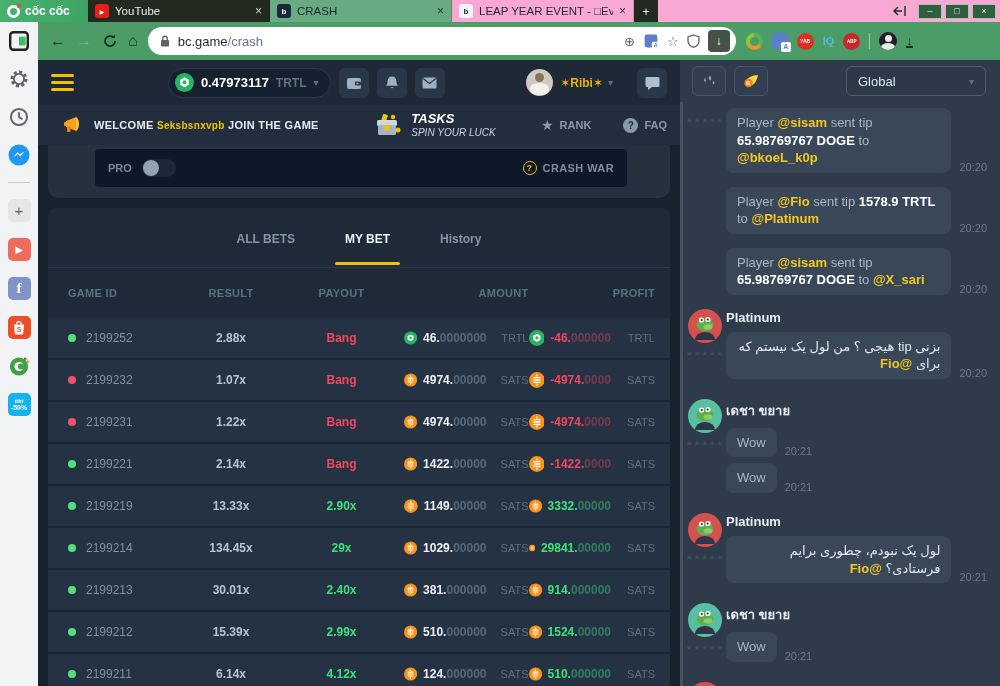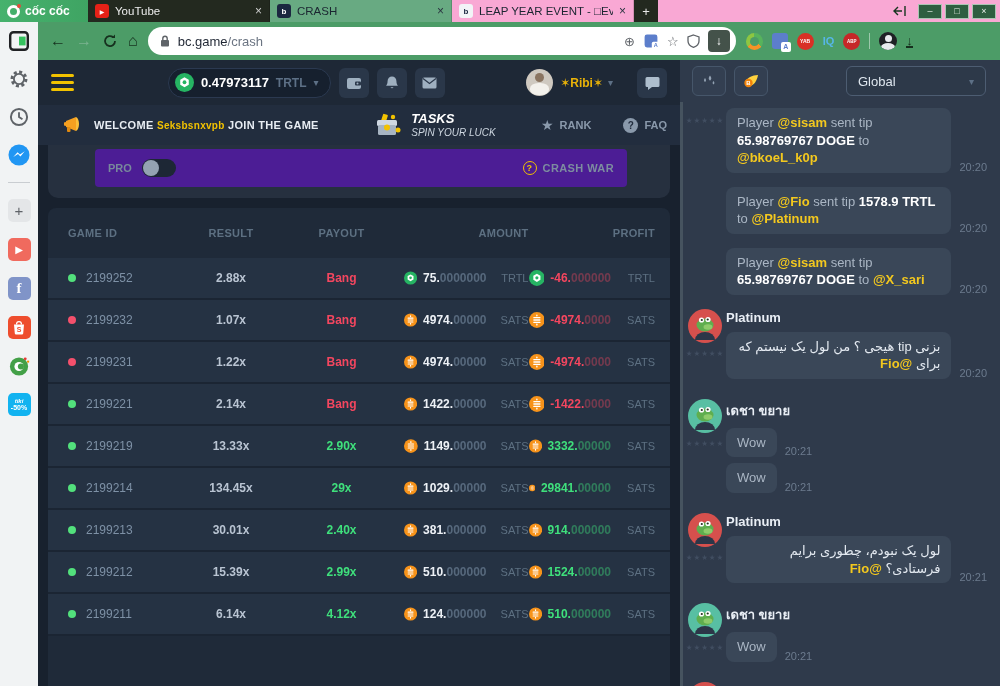--- a/index.html
+++ b/index.html
@@ -80,21 +80,21 @@
   .wel .yu { color:#f2c200; font-size:10px; }
   .tasks { display:flex; gap:8px; }
   .tasks .tt { color:#fff; font-weight:bold; font-style:italic; font-size:13px; line-height:1.15; }
   .tasks .ts { color:#cdd6e0; font-style:italic; font-size:10px; line-height:1.15; }
   .rank { display:flex; align-items:center; gap:6px; color:#8a99ab; font-size:11px; font-weight:bold; cursor:pointer; }
   .rank .st { font-size:14px; }
   .faq { display:flex; align-items:center; gap:6px; color:#8a99ab; font-size:11px; font-weight:bold; margin-left:32px; cursor:pointer; }
   .qc { width:15px; height:15px; border-radius:50%; background:#8a99ab; color:#222d3e; font-size:10px; font-weight:bold; display:flex; align-items:center; justify-content:center; }
 
   .gpanel { margin:0 10px; height:53px; background:#26303f; border-radius:0 0 10px 10px; flex-shrink:0; }
-  .strip { margin:4px 43px 0 47px; height:38px; background:#4c1d95; border-radius:4px; display:flex; align-items:center; padding:0 13px; }
+  .strip { margin:4px 43px 0 47px; height:38px; background:#0f172a; border-radius:4px; display:flex; align-items:center; padding:0 13px; }
   .prol { color:#78899c; font-size:11px; font-weight:bold; margin-right:10px; }
   .tog { width:34px; height:18px; border-radius:9px; background:#1d2735; position:relative; cursor:pointer; }
   .tog .knob { position:absolute; left:1px; top:1px; width:16px; height:16px; border-radius:50%; background:#94a2b2; }
   .cwar { margin-left:auto; display:flex; align-items:center; gap:6px; color:#7d8da0; font-size:11px; font-weight:bold; letter-spacing:.4px; cursor:pointer; }
   .qy { width:14px; height:14px; border-radius:50%; border:1.5px solid #f2c200; color:#f2c200; font-size:9px; font-weight:bold; display:flex; align-items:center; justify-content:center; }
 
   .bets { margin:10px 10px 0; flex:1; background:#1f2a39; border-radius:8px 8px 0 0; display:flex; flex-direction:column; overflow:hidden; }
   .btabs { height:60px; display:flex; justify-content:center; align-items:center; gap:46px; border-bottom:1px solid #2b3a4d; flex-shrink:0; }
   .btab { position:relative; color:#8595a8; font-size:12px; font-weight:bold; padding:21px 2px 19px; cursor:pointer; }
   .btab.on { color:#eef3f8; }
@@ -342,39 +342,44 @@
               <span class="knob"></span>
             </div>
           <div class="cwar">
             <span class="qy">?</span>
             <span>CRASH WAR</span>
           </div>
         </div>
       </div>
 
       <div class="bets">
+        <div class="btabs">
+          <div class="btab">ALL BETS</div>
+          <div class="btab on">MY BET</div>
+          <div class="btab">History</div>
+        </div>
         <div class="tgrid thead">
           <div>GAME ID</div>
           <div class="c">RESULT</div>
           <div class="c">PAYOUT</div>
           <div class="r" style="grid-column:4/6">AMOUNT</div>
           <div class="r" style="grid-column:6/8">PROFIT</div>
         </div>
         <div class="rows" id="rows">
             <div class="tgrid bet-row">
               <div class="cell"><span class="dot green"></span><span class="idtxt">2199252</span></div>
               <div class="cell c">2.88x</div>
               <div class="cell c payout bang">Bang</div>
               <div class="amt">
                 <svg width="16" height="16" viewBox="0 0 16 16">
                   <circle cx="8" cy="8" r="8" fill="#26b463"></circle>
                   <path d="M8 3.6 l3.6 2.1 v4.2 L8 12 4.4 9.9 V5.7 Z" fill="#fff"></path>
                   <circle cx="8" cy="7.8" r="1.6" fill="#26b463"></circle>
                 </svg>
-                <span><span class="int">75.</span><span class="dec">0000000</span></span>
+                <span><span class="int">46.</span><span class="dec">0000000</span></span>
               </div>
               <div class="curc">TRTL</div>
               <div class="amt ploss">
                 <svg width="16" height="16" viewBox="0 0 16 16">
                   <circle cx="8" cy="8" r="8" fill="#26b463"></circle>
                   <path d="M8 3.6 l3.6 2.1 v4.2 L8 12 4.4 9.9 V5.7 Z" fill="#fff"></path>
                   <circle cx="8" cy="7.8" r="1.6" fill="#26b463"></circle>
                 </svg>
                 <span><span class="int">-46.</span><span class="dec">000000</span></span>
               </div>

